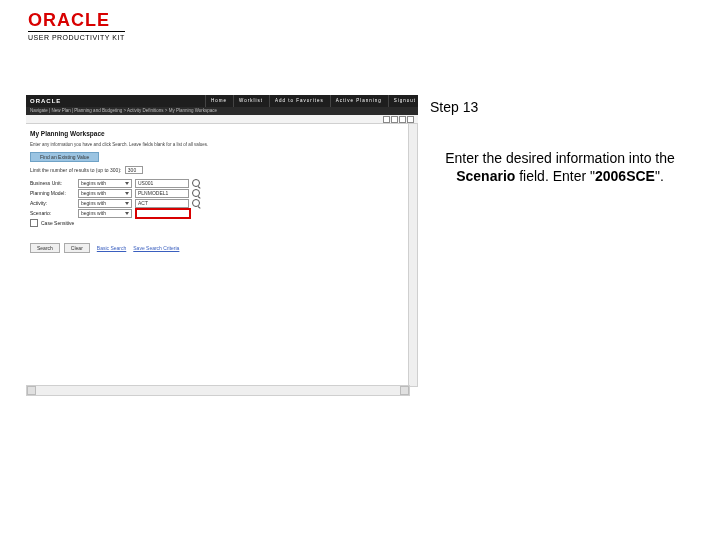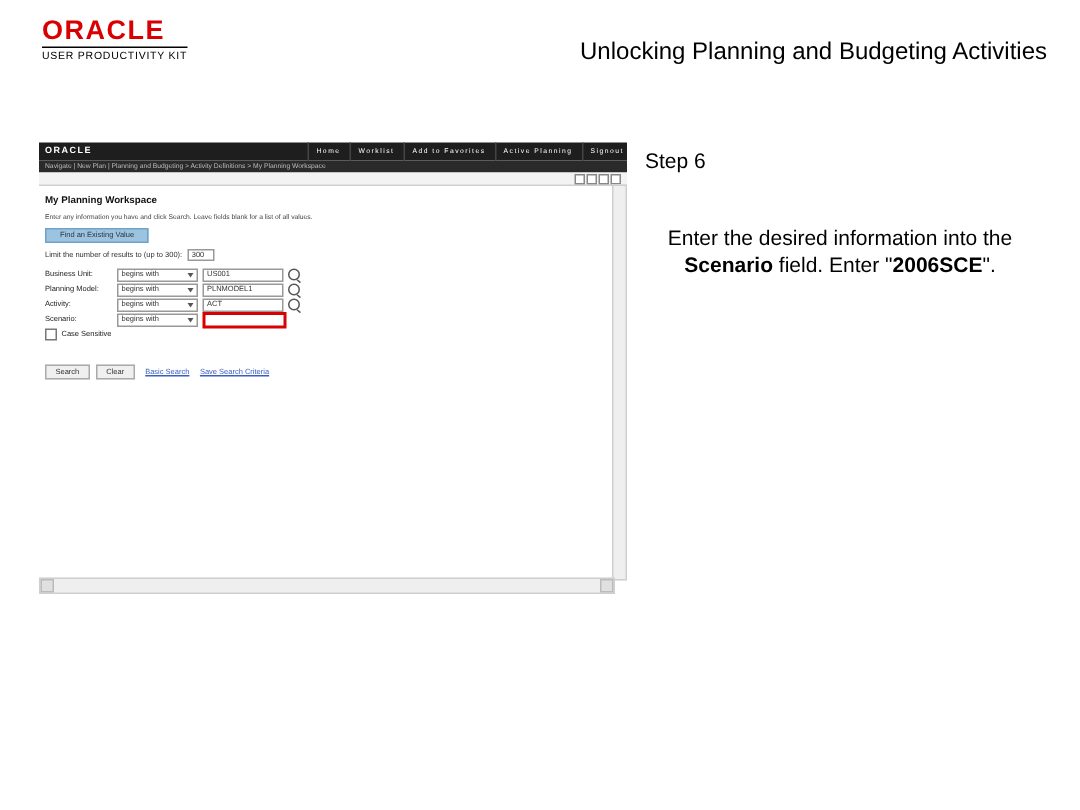--- a/index.html
+++ b/index.html
@@ -292,21 +292,20 @@
   .inst b { font-weight: 700; }
 </style>
 </head>
 <body>
 
 <div class="header">
   <div class="logo-block">
     <div class="oracle-word">ORACLE</div>
     <div class="upk">USER PRODUCTIVITY KIT</div>
   </div>
-  <div class="page-title">Unlocking Planning and Budgeting Activities</div>
 </div>
 
 <div class="content">
 
   <div class="app-shot">
 
     <div class="app-bar">
       <span>ORACLE</span>
       <div class="app-bar-right">
         <span>Home</span>
@@ -376,19 +375,19 @@
     </div>
 
     <div class="vscroll"></div>
     <div class="hscroll">
       <span class="arrow l"></span>
       <span class="arrow r"></span>
     </div>
   </div>
 
   <div class="instructions">
-    <div class="step">Step 6</div>
+    <div class="step">Step 13</div>
     <div class="inst">
       <span>Enter the desired information into the </span><b>Scenario</b><span> field. Enter "</span><b>2006SCE</b><span>".</span>
     </div>
   </div>
 
 </div>
 
 </body></html>

